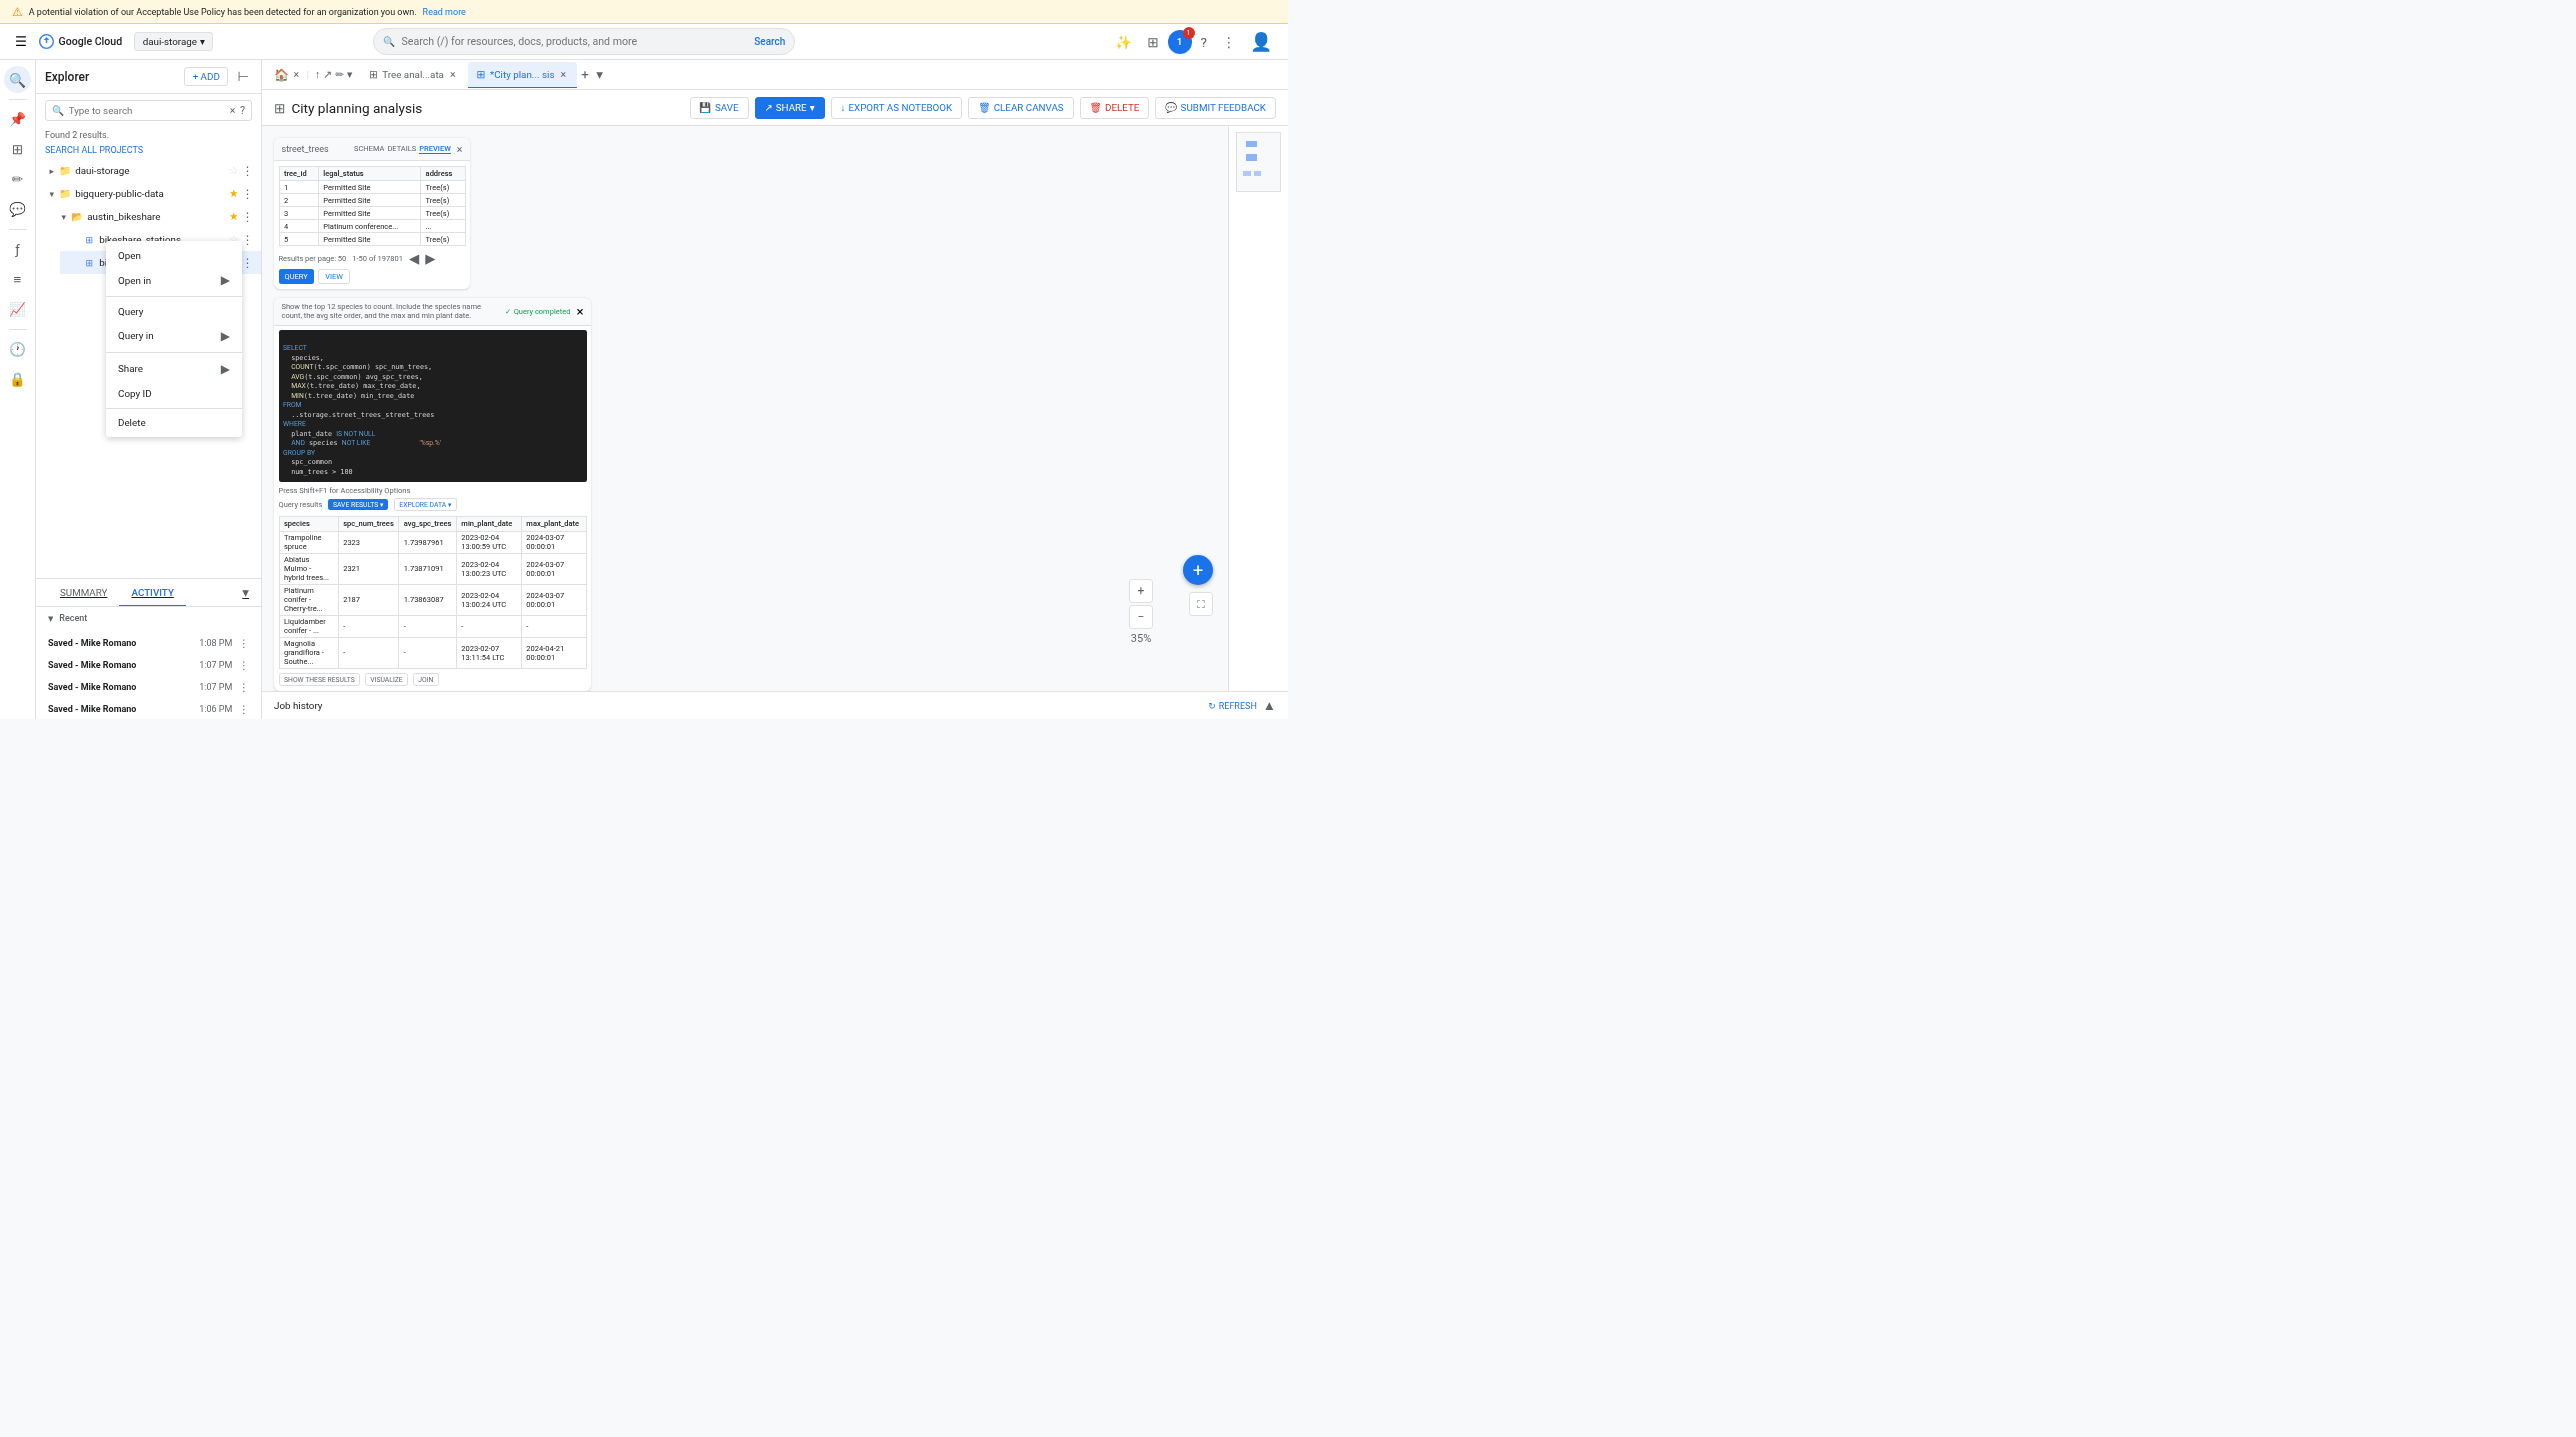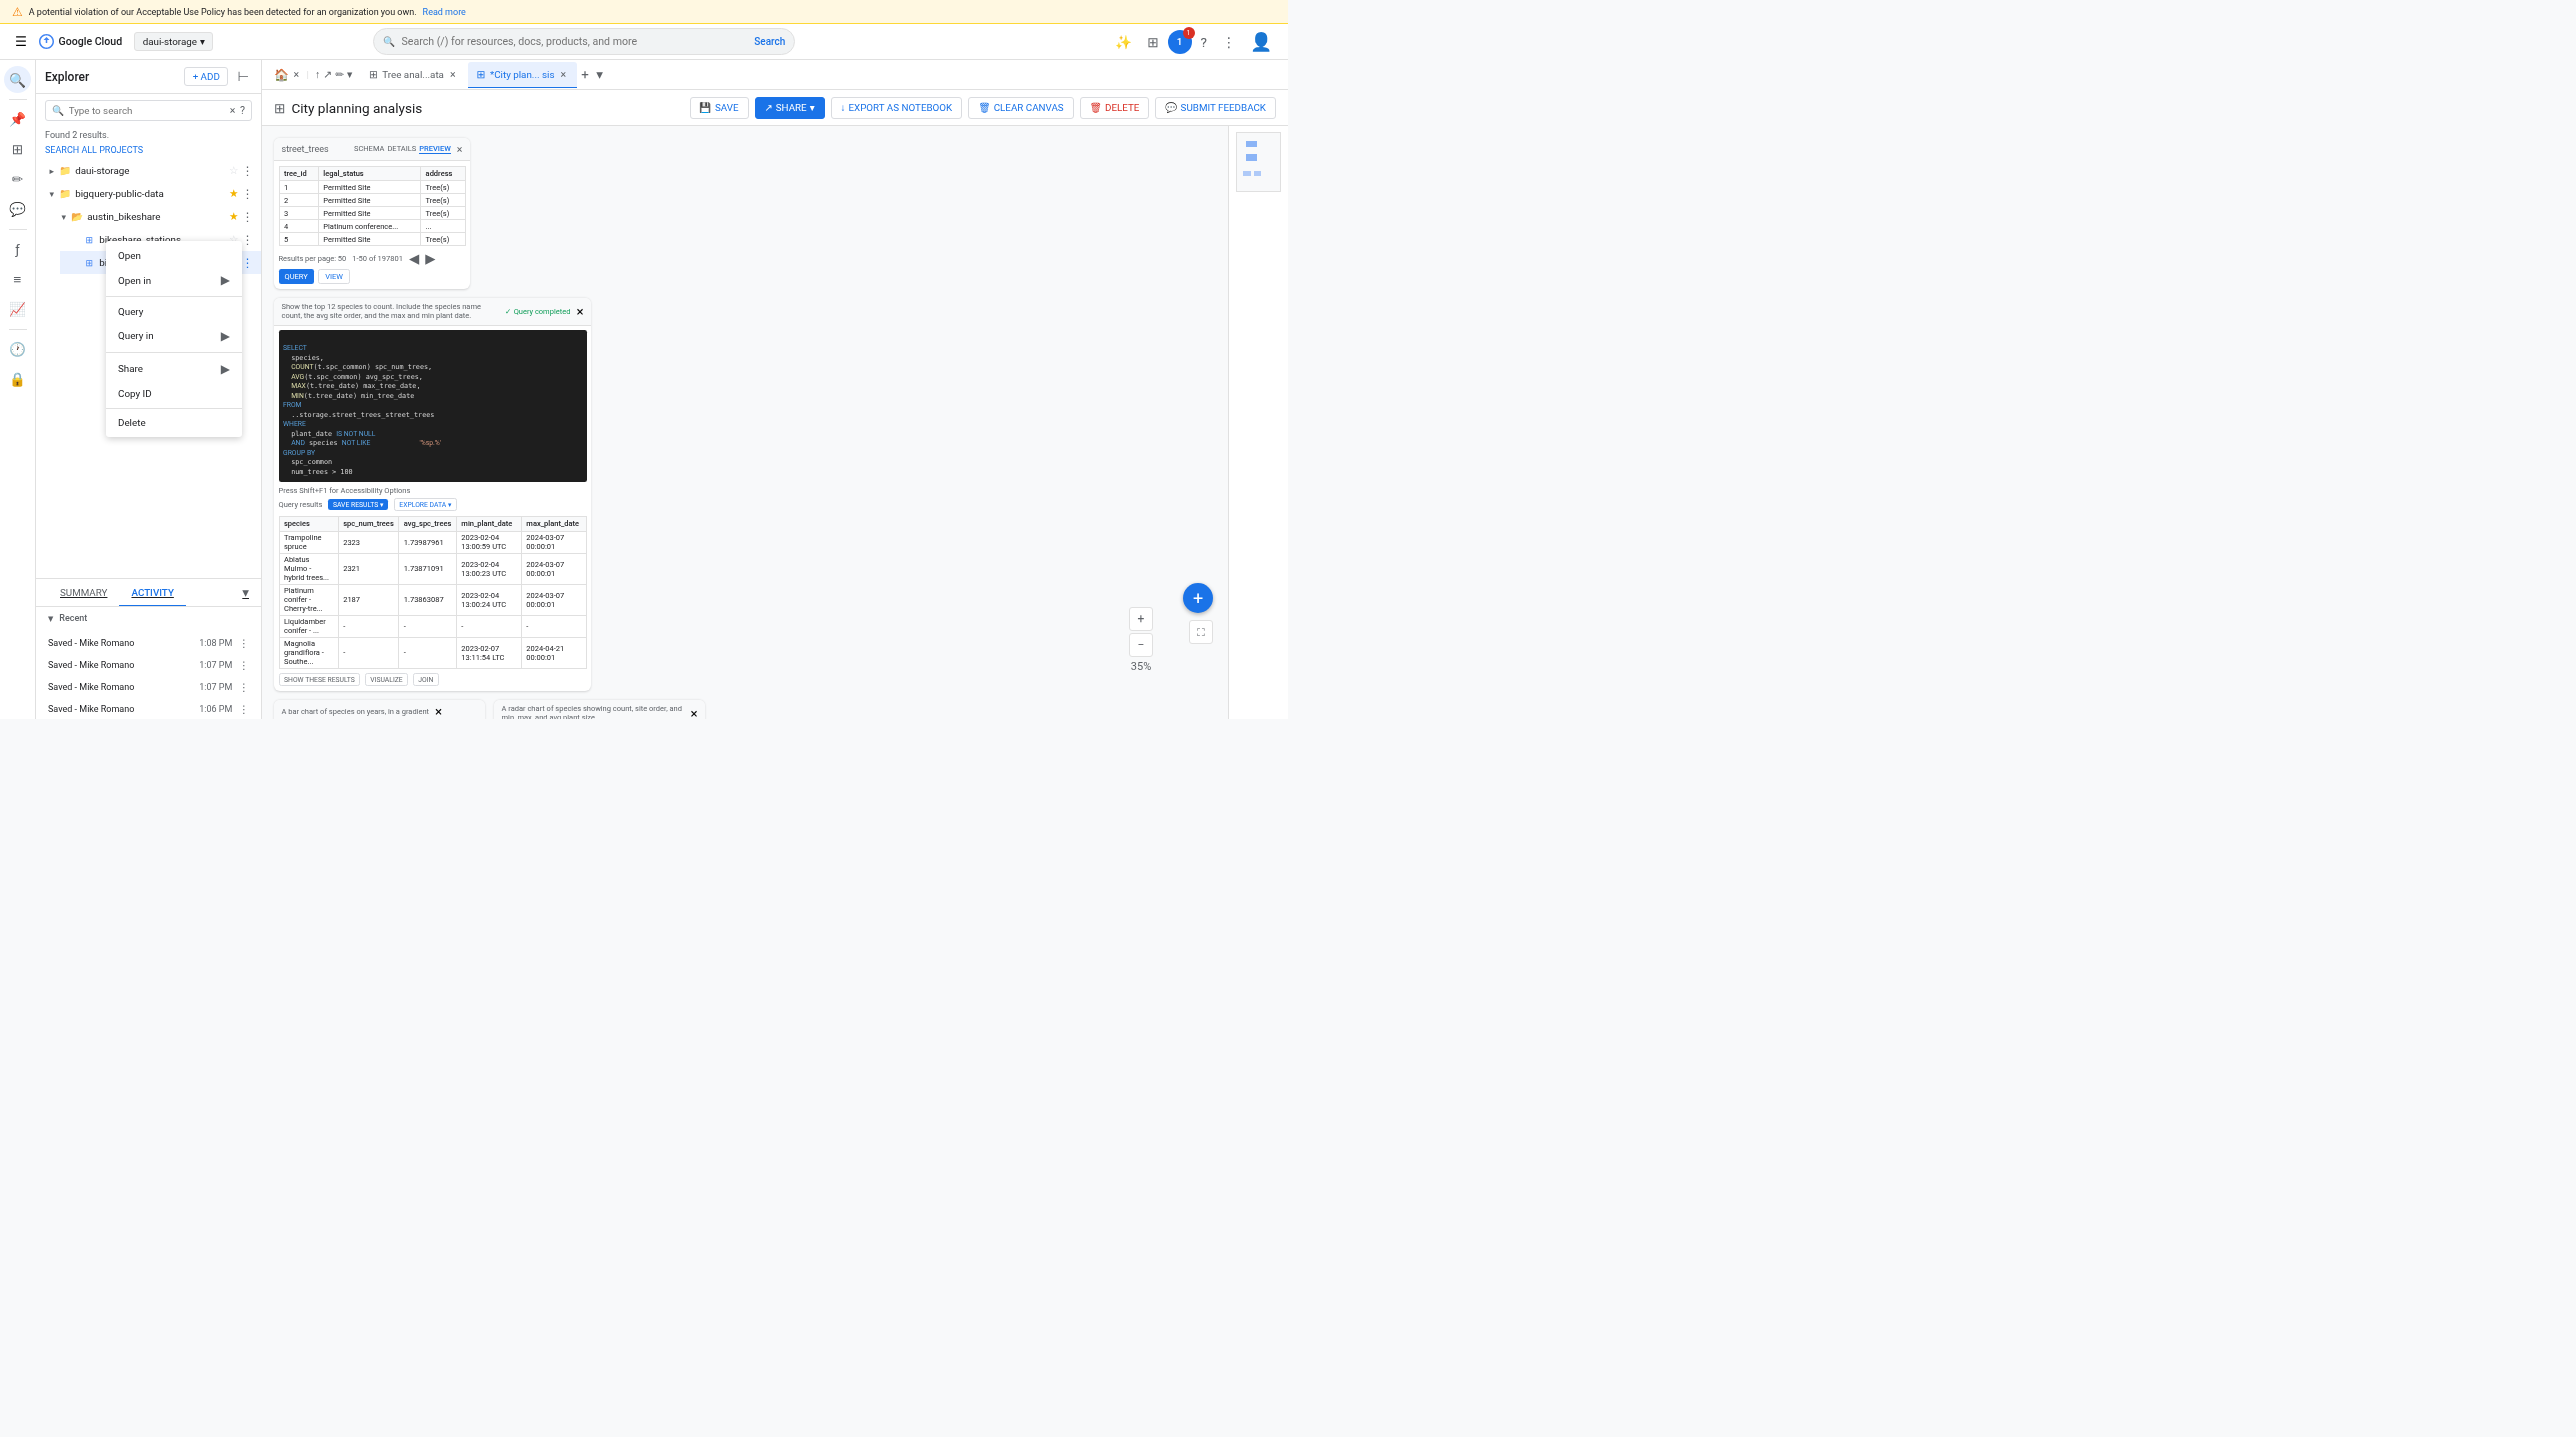--- a/index.html
+++ b/index.html
@@ -136,21 +136,21 @@
       border-bottom: 1.5px solid transparent;
     }
     .bottom-tab.active { color: #1a73e8; border-bottom-color: #1a73e8; font-weight: 500; }
     .bottom-chevron { background: none; border: none; cursor: pointer; color: #5f6368; margin-left: auto; }
 
     .activity-list { padding: 3px 0; max-height: 90px; overflow-y: auto; }
     .activity-item {
       display: flex; align-items: center; padding: 4.5px 12px; gap: 6px;
       font-size: 9px;
     }
-    .activity-name { flex: 1; color: #202124; }
+    .activity-name { flex: 1; color: #202124; font-weight: bold; }
     .activity-time { color: #5f6368; }
     .activity-more { background: none; border: none; cursor: pointer; color: #5f6368; font-size: 10.6px; }
 
     
     .content-area { flex: 1; display: flex; flex-direction: column; overflow: hidden; }
 
     
     .tabs-bar {
       background: #fff; border-bottom: 0.8px solid #e0e0e0;
       display: flex; align-items: center; padding: 0 6px; gap: 1.5px; height: 30px;
@@ -711,16 +711,26 @@
         <div style="width:45px;height:60px;border:0.8px solid #e0e0e0;background:#f8f9fa;position:relative;">
           <div style="background:#4285f4;width:10.6px;height:6.8px;position:absolute;top:7.5px;left:9px;opacity:0.6;"></div>
           <div style="background:#4285f4;width:10.6px;height:6.8px;position:absolute;top:21px;left:9px;opacity:0.6;"></div>
           <div style="background:#4285f4;width:7.5px;height:5.3px;position:absolute;top:38px;left:6px;opacity:0.4;"></div>
           <div style="background:#4285f4;width:7.5px;height:5.3px;position:absolute;top:38px;left:16.6px;opacity:0.4;"></div>
         </div>
       </div>
 
     </div>
 
+    <div class="job-history-bar">
+      <span>Job history</span>
+      <button class="refresh-btn">
+        <span>↻</span>
+        <span>REFRESH</span>
+      </button>
+      <button class="collapse-arrow">
+        <span>▲</span>
+      </button>
+    </div>
 
   </div>
 </div>
 
 
 </body></html>

